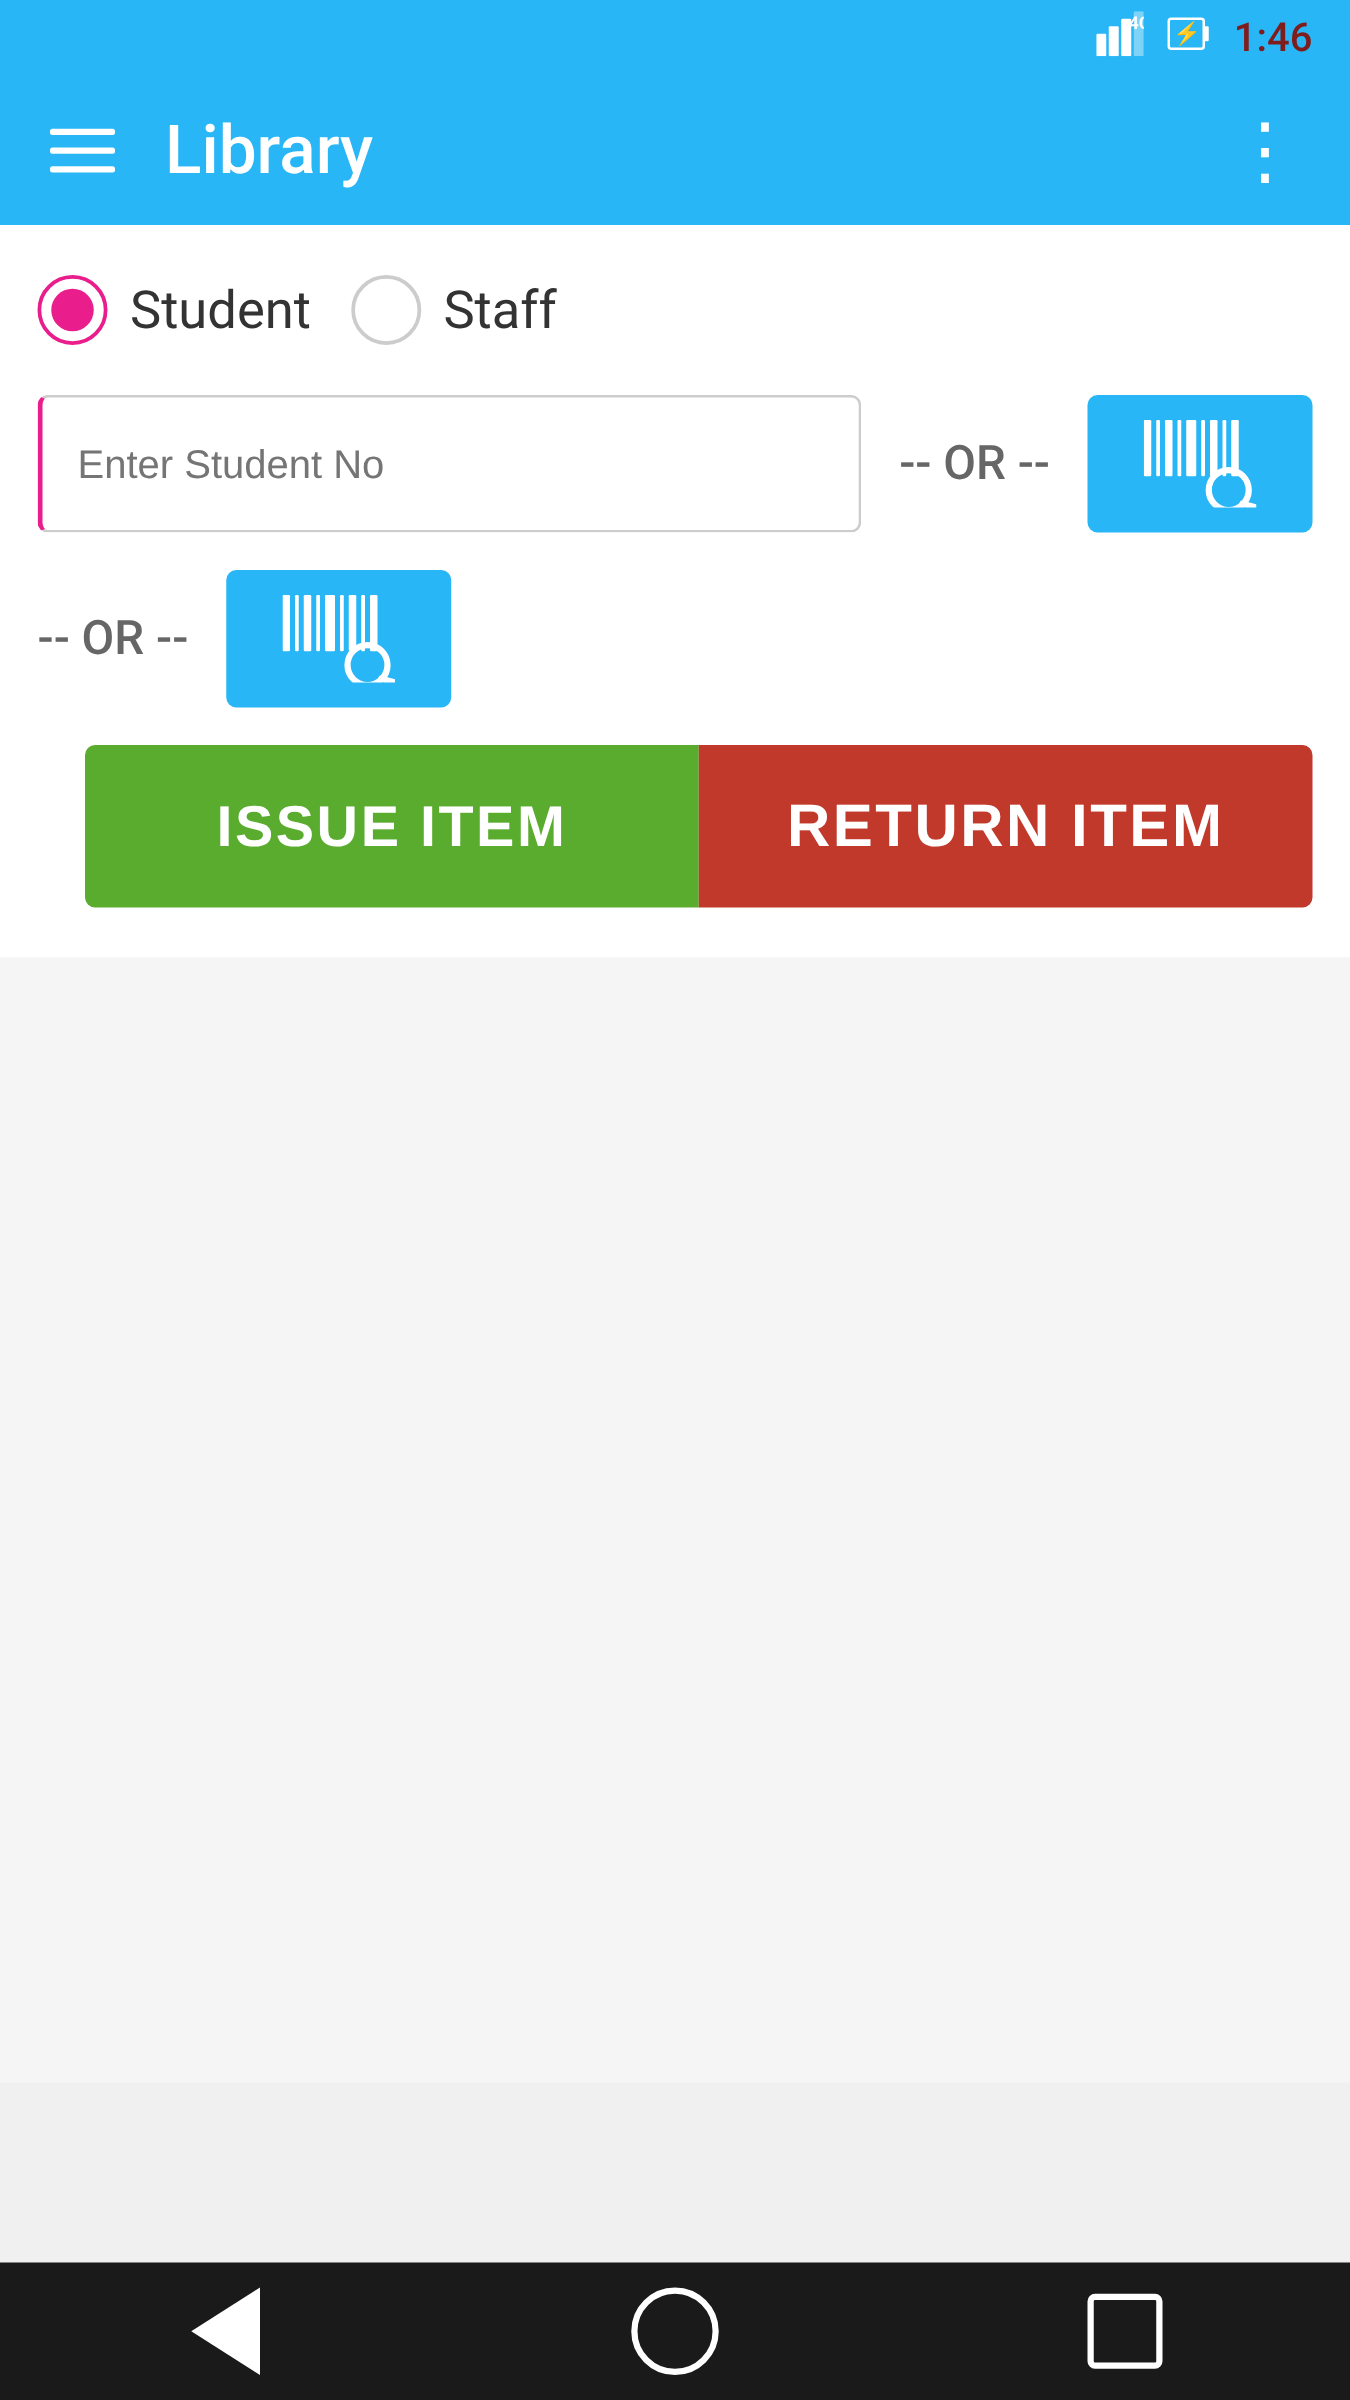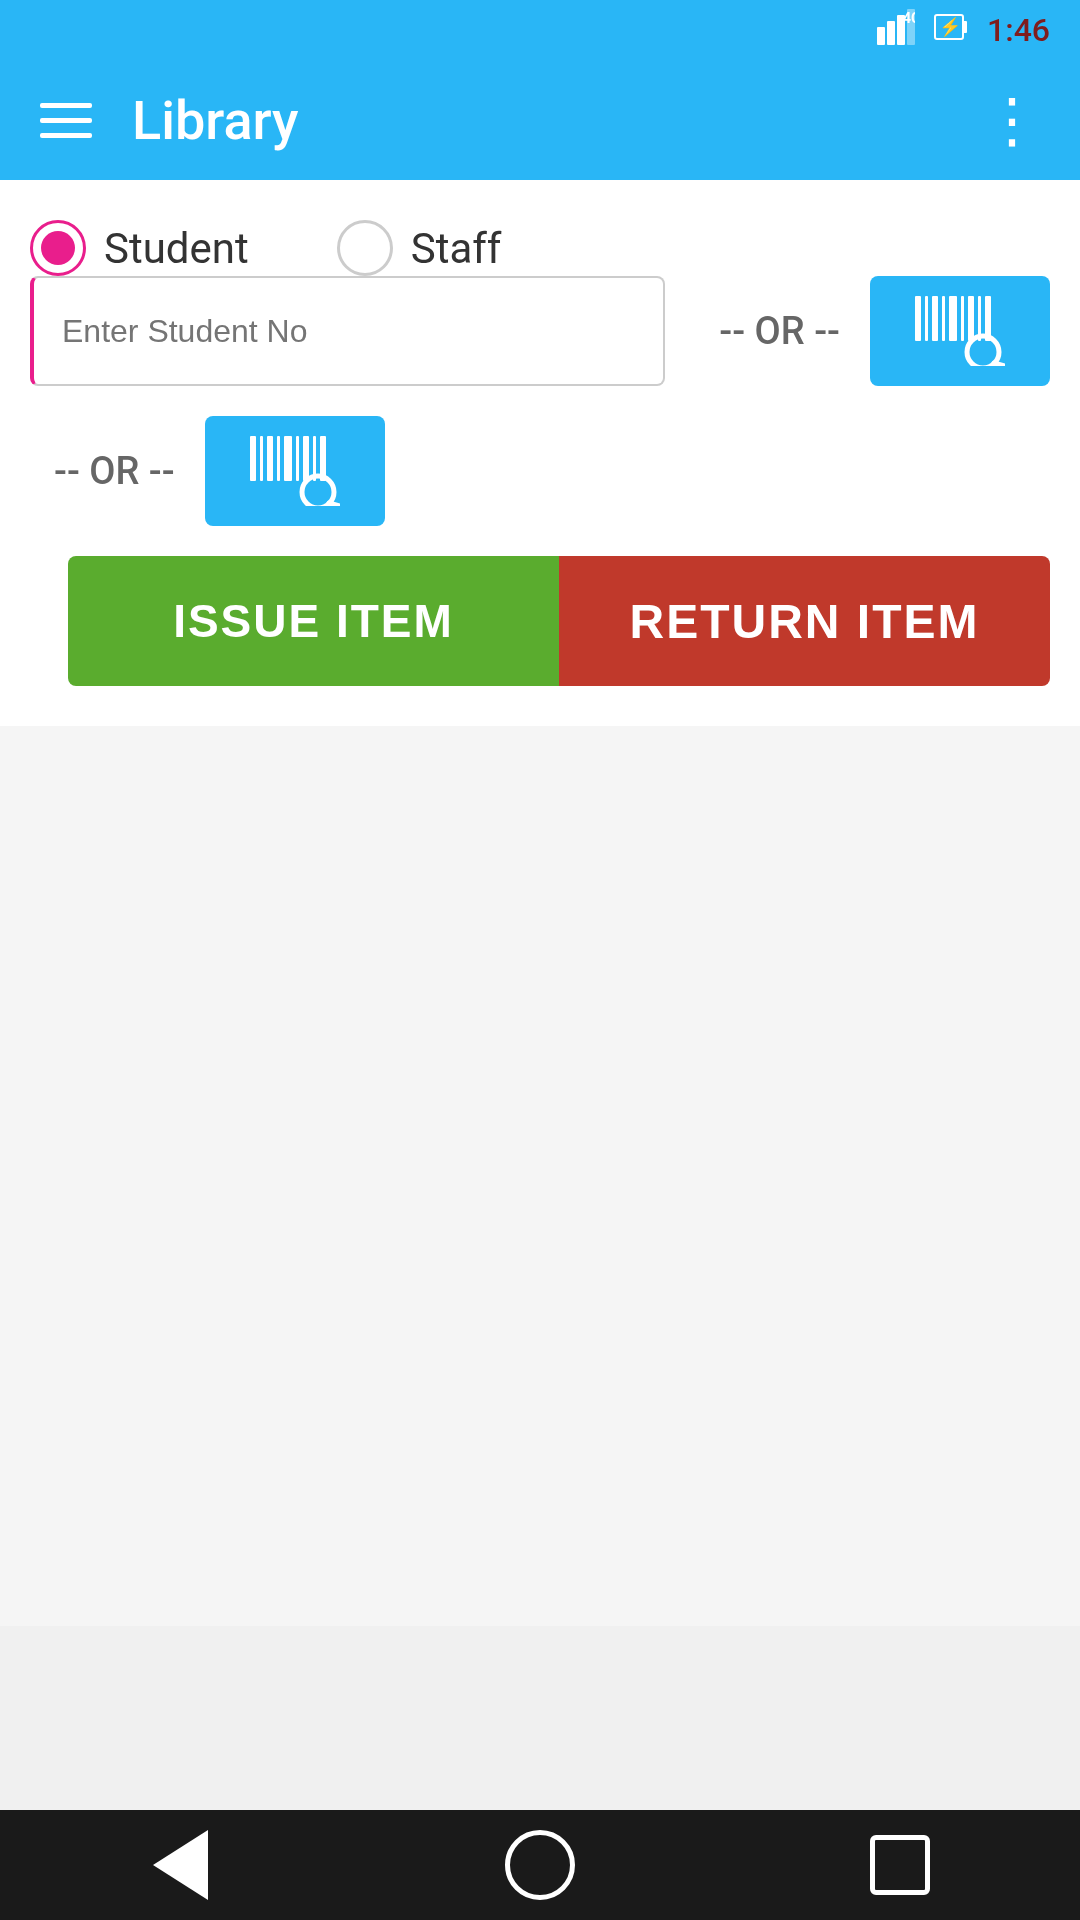--- a/index.html
+++ b/index.html
@@ -95,21 +95,22 @@
       background: white;
       width: 100%;
       flex: 1;
       padding: 40px 30px;
     }
 
     
     .radio-group {
       display: flex;
       align-items: flex-start;
-      gap: 88px;
+      gap: 32px;
+      margin-bottom: 40px;
     }
 
     .radio-option {
       display: flex;
       align-items: center;
       gap: 18px;
       cursor: pointer;
     }
 
     .radio-circle {
@@ -161,21 +162,20 @@
 
     .student-input {
       border-left: 4px solid #e91e8c;
     }
 
     .or-text {
       font-size: 38px;
       color: #666;
       white-space: nowrap;
       font-weight: 500;
-      margin-left: 24px;
     }
 
     .scan-button {
       width: 180px;
       height: 110px;
       background: #29b6f6;
       border: none;
       border-radius: 8px;
       display: flex;
       align-items: center;

